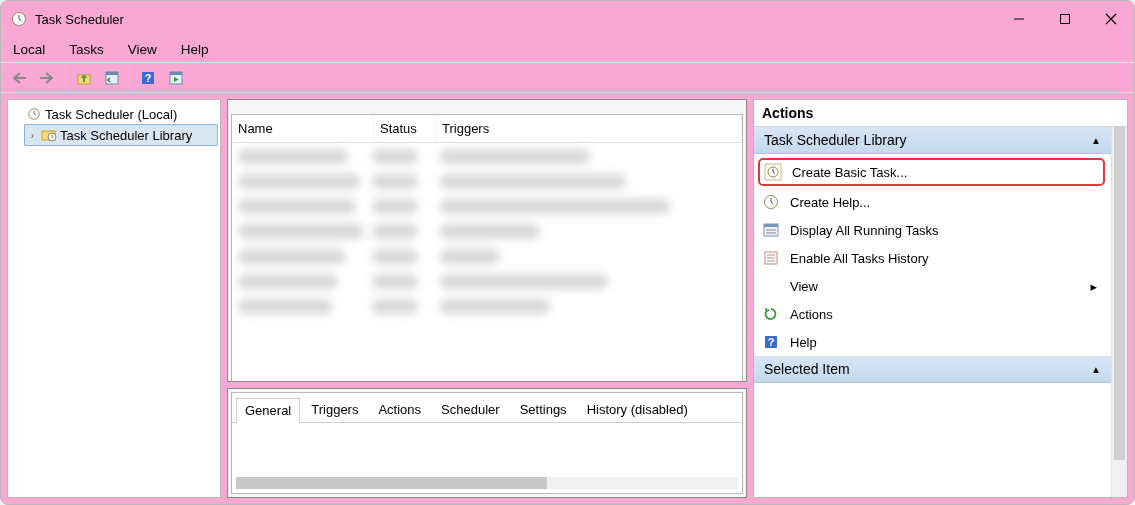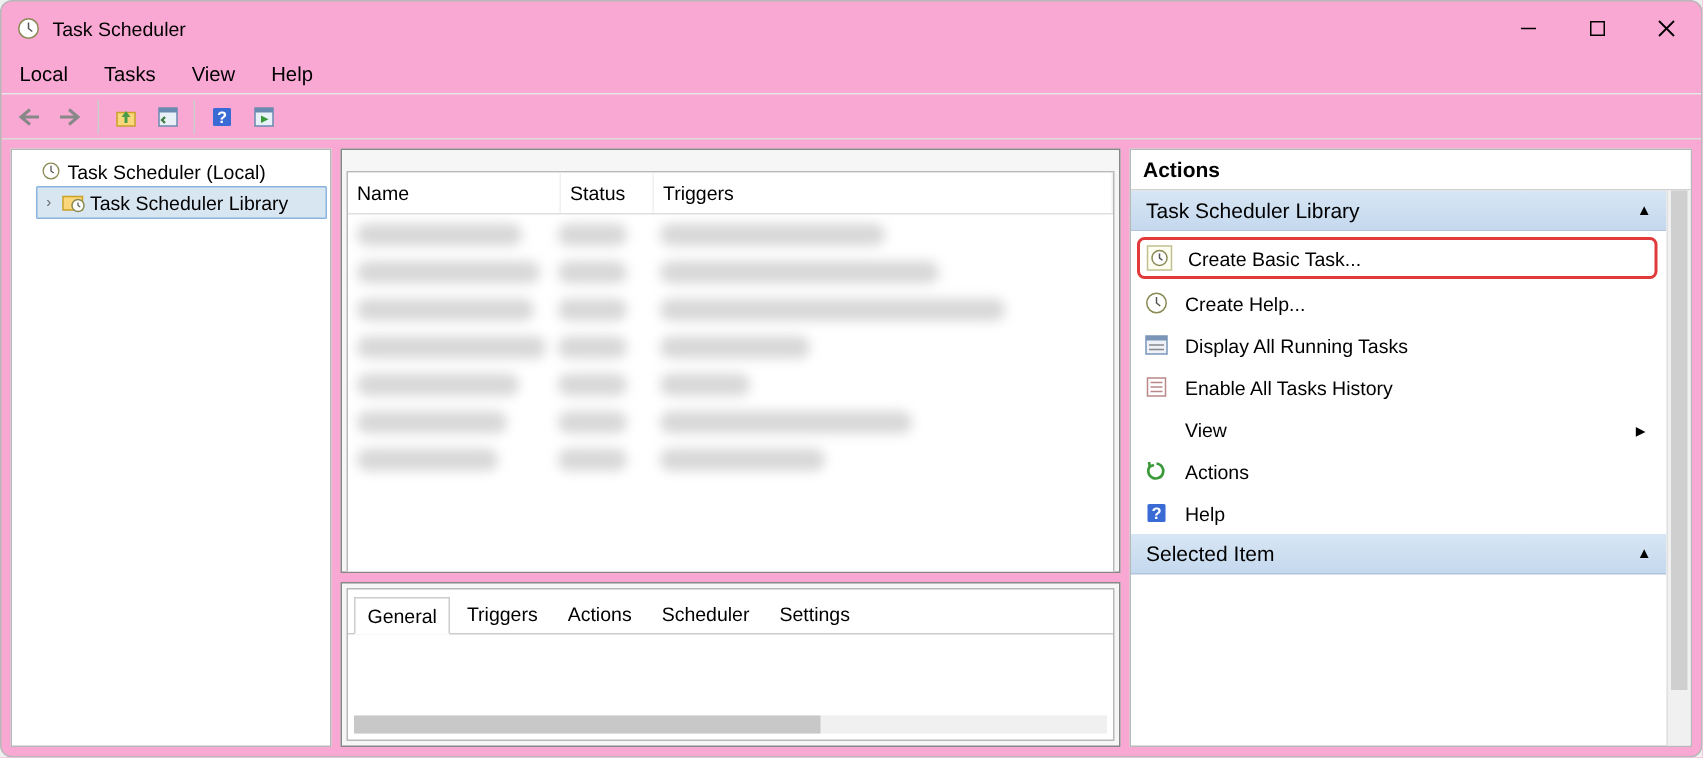--- a/index.html
+++ b/index.html
@@ -219,20 +219,21 @@
         </div>
       </div>
       <div class="mid-lower">
         <div class="mid-lower-inner">
           <div class="tabs">
             <div class="tab active">General</div>
             <div class="tab">Triggers</div>
             <div class="tab">Actions</div>
             <div class="tab">Scheduler</div>
             <div class="tab">Settings</div>
+            <div class="tab">History (disabled)</div>
           </div>
           <div class="hscroll">
               <div class="hscroll-thumb"></div>
             </div>
         </div>
       </div>
     </div>
 
     <div class="actionspanel">
       <div class="actions-title">Actions</div>

